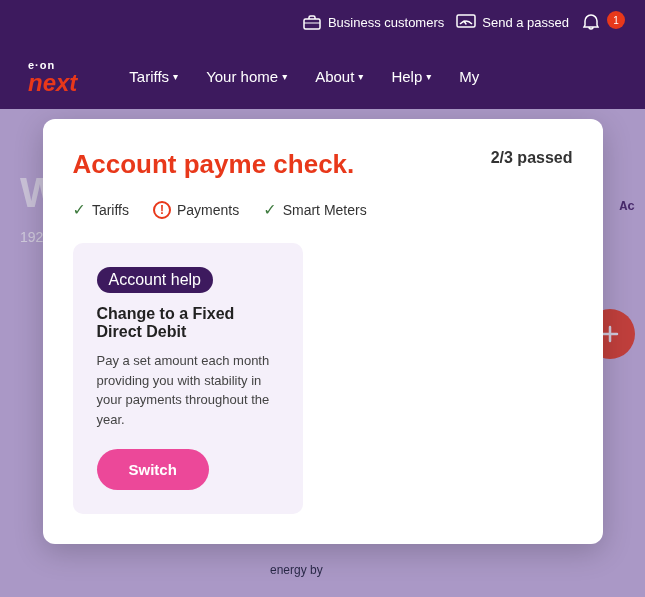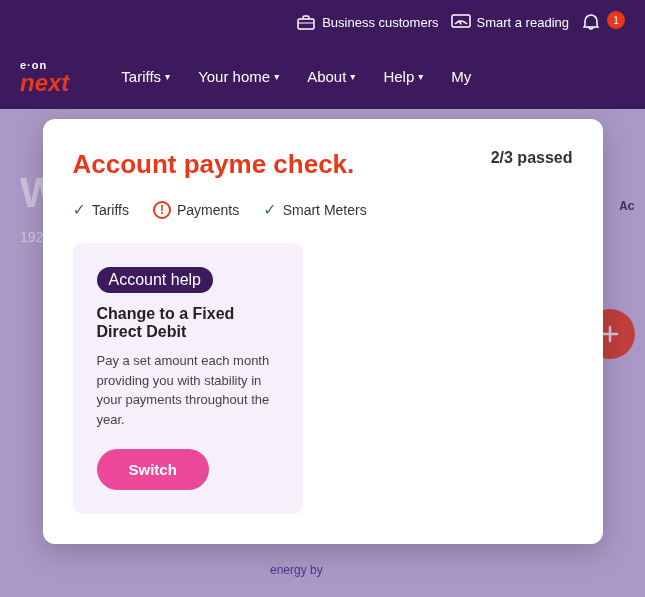--- a/index.html
+++ b/index.html
@@ -42,21 +42,21 @@
       justify-content: center;
       position: relative;
       top: -2px;
     }
 
     
     .header {
       background: #3d1a5e;
       display: flex;
       align-items: center;
-      padding: 0 20px;
+      padding: 0 28px;
       height: 65px;
     }
     .logo {
       margin-right: 40px;
     }
     .logo-eon {
       color: white;
       font-size: 11px;
       font-weight: bold;
       letter-spacing: 1px;
@@ -266,21 +266,21 @@
     <span>Business customers</span>
   </div>
   <div class="top-bar-item">
     <div class="top-bar-icon">
       <svg width="20" height="16" viewBox="0 0 20 16" fill="none">
         <rect x="1" y="1" width="18" height="12" rx="1.5" stroke="white" stroke-width="1.5" fill="none"></rect>
         <path d="M4 10 Q10 4 16 10" stroke="white" stroke-width="1.5" fill="none"></path>
         <line x1="10" y1="10" x2="8" y2="7" stroke="white" stroke-width="1.5" stroke-linecap="round"></line>
       </svg>
     </div>
-    <span>Smart a reading</span>
+    <span>Send a passed</span>
   </div>
   <div class="top-bar-item">
     <div class="top-bar-icon">
       <svg width="18" height="18" viewBox="0 0 18 18" fill="none">
         <path d="M9 2C5.5 2 3 5 3 8v4l-1 2h14l-1-2V8C15 5 12.5 2 9 2z" stroke="white" stroke-width="1.5" fill="none"></path>
         <path d="M7 14c0 1.1.9 2 2 2s2-.9 2-2" stroke="white" stroke-width="1.5" fill="none"></path>
       </svg>
     </div>
     <div class="notification-badge">1</div>
   </div>
@@ -327,21 +327,21 @@
     <div>issued.</div>
   </div>
 
   <div class="orange-circle">
     <svg width="22" height="22" viewBox="0 0 22 22" fill="none">
       <line x1="11" y1="4" x2="11" y2="18" stroke="white" stroke-width="2.5" stroke-linecap="round"></line>
       <line x1="4" y1="11" x2="18" y2="11" stroke="white" stroke-width="2.5" stroke-linecap="round"></line>
     </svg>
   </div>
 
-  <div style="position:absolute; bottom:20px; left:270px; color:#4c1d95; font-size:12px;">energy by</div>
+  <div style="position:absolute; bottom:20px; left:270px; color:#0f172a; font-size:12px;">energy by</div>
 
   <div class="modal-overlay">
     <div class="modal">
 
       <div class="modal-header">
         <div class="modal-title">Account payme check.</div>
         <div class="modal-score">2/3 passed</div>
       </div>
 
       <div class="checks">

